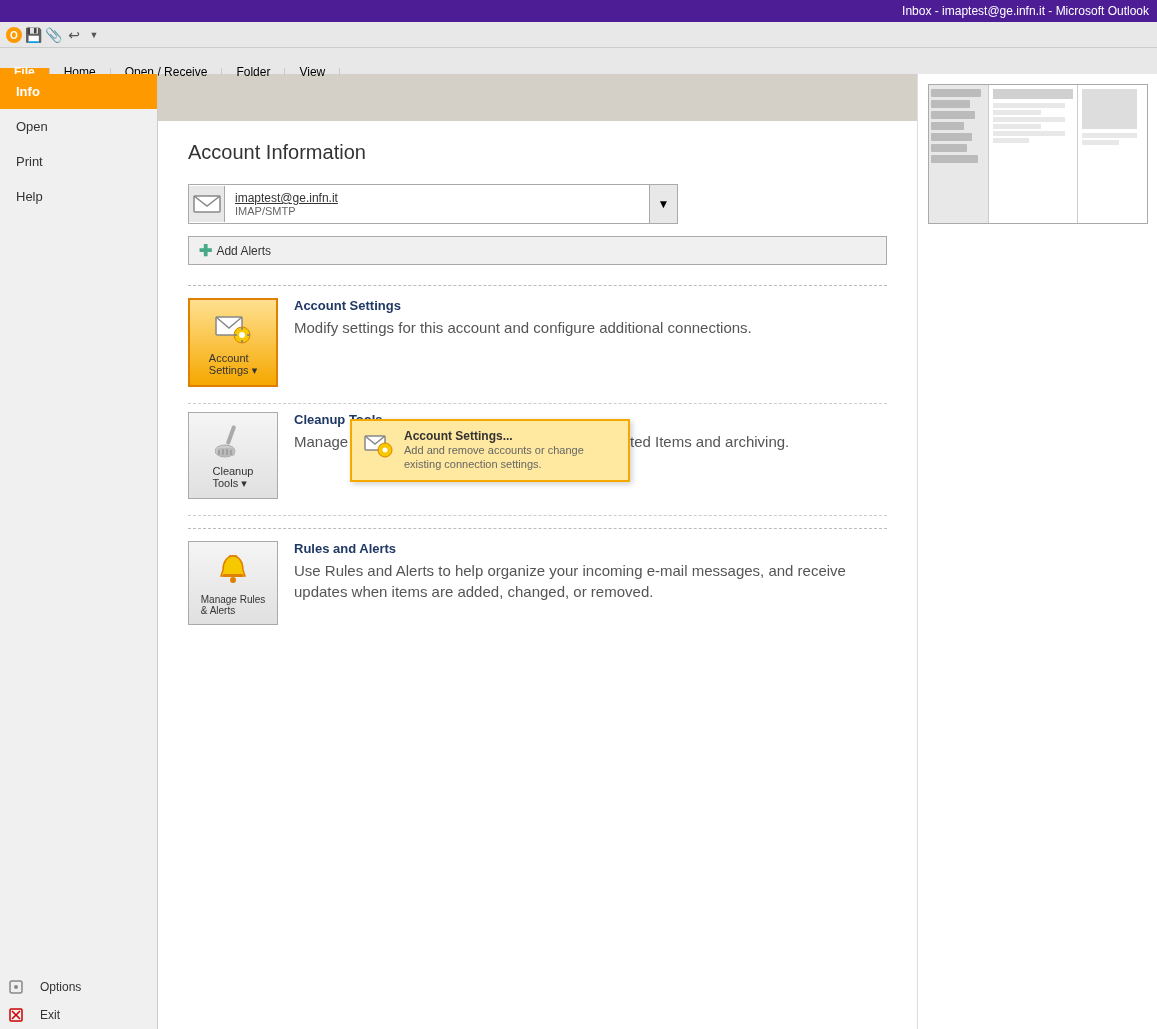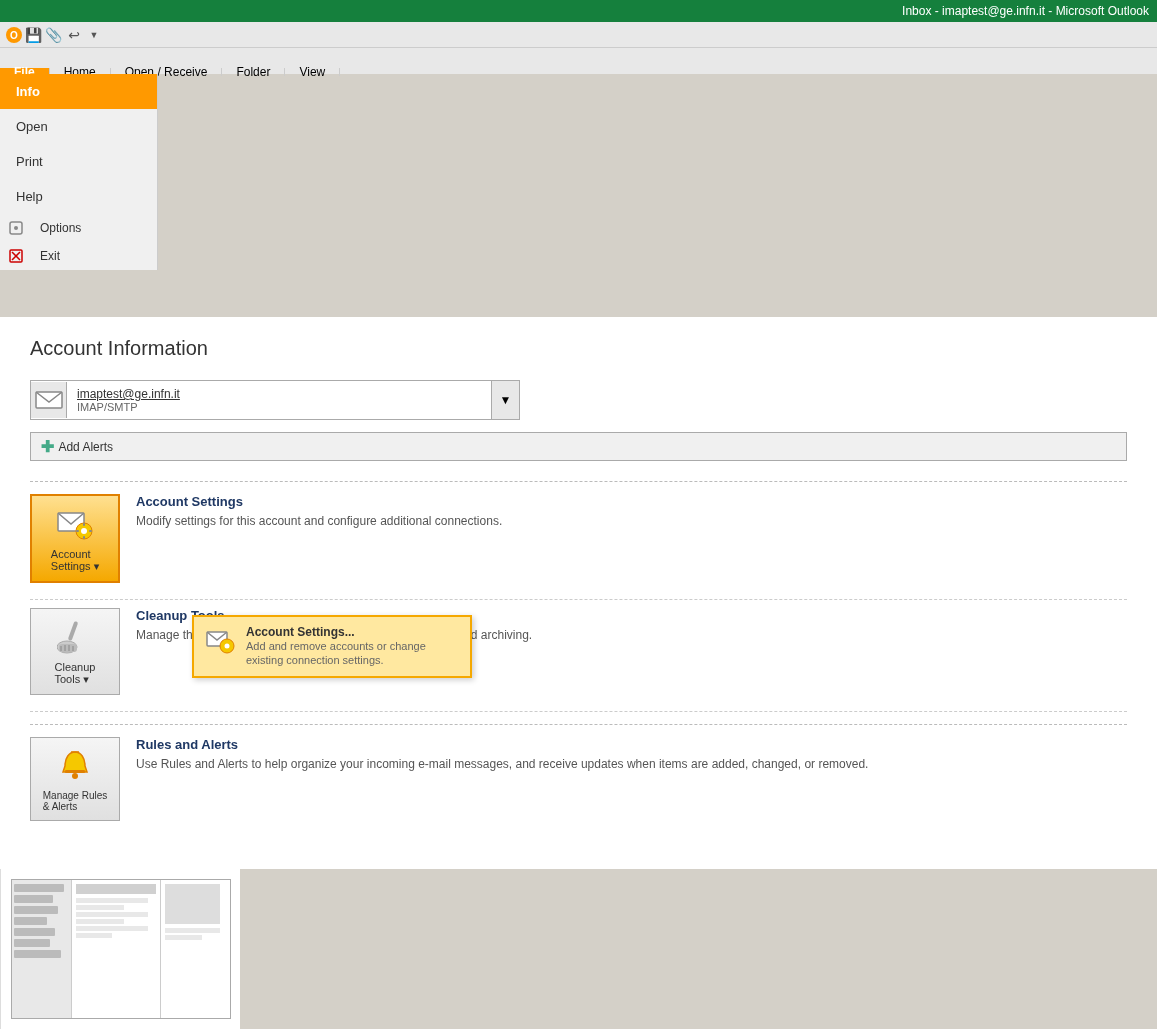--- a/index.html
+++ b/index.html
@@ -1,20 +1,20 @@
 <!DOCTYPE html>
 <html><head>
   <meta charset="utf-8">
   <style>
     * { margin: 0; padding: 0; box-sizing: border-box; }
     body { font-family: 'Segoe UI', Tahoma, sans-serif; font-size: 12px; background: #d4d0c8; width: 1157px; height: 1029px; overflow: hidden; }
 
     
     .title-bar {
-      background: #15803d;
+      background: #4c1d95;
       color: white;
       font-size: 12px;
       padding: 3px 8px;
       display: flex;
       align-items: center;
       justify-content: flex-end;
       height: 22px;
     }
 
     
@@ -51,21 +51,20 @@
     .ribbon-tab.active {
       background: #f90;
       color: white;
       font-weight: bold;
     }
 
     
     .main-layout {
       display: flex;
       height: calc(1029px - 22px - 26px - 26px);
-      flex-direction: column;
     }
 
     
     .sidebar {
       width: 158px;
       background: #f0f0f0;
       border-right: 1px solid #ccc;
       display: flex;
       flex-direction: column;
     }
@@ -201,21 +200,21 @@
       display: flex; align-items: center; justify-content: center;
     }
 
     .section-title {
       font-size: 13px;
       font-weight: bold;
       color: #1f3864;
       margin-bottom: 4px;
     }
     .section-desc {
-      font-size: 12px;
+      font-size: 15px;
       color: #555;
       line-height: 1.4;
     }
 
     
     .dropdown-menu {
       position: absolute;
       background: white;
       border: 2px solid #f5a800;
       width: 280px;

